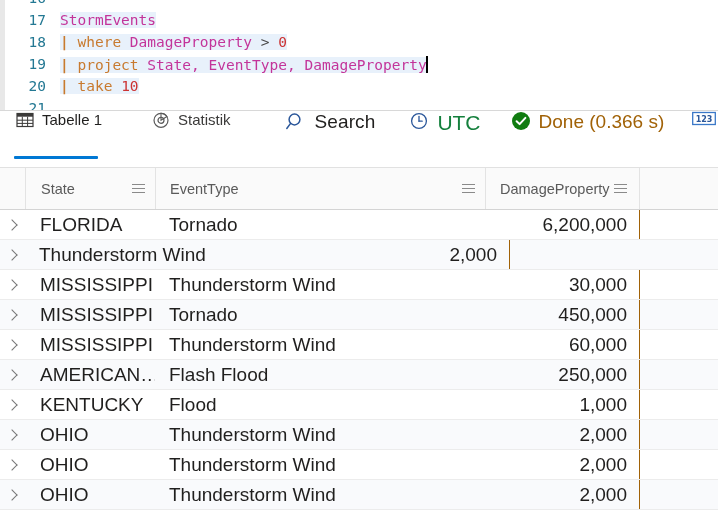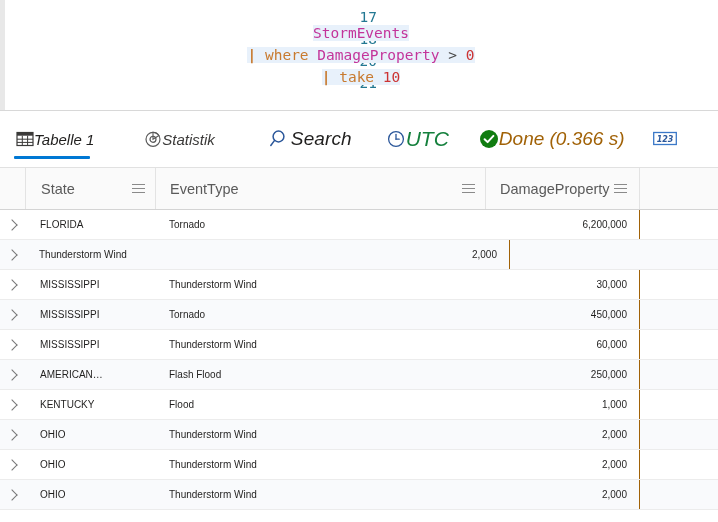--- a/index.html
+++ b/index.html
@@ -36,21 +36,20 @@
     top: -13px;
     width: 100%;
   }
   .code-line {
     display: flex;
     align-items: center;
     height: 22px;
     font-family: "DejaVu Sans Mono", monospace;
     font-size: 14.5px;
     white-space: pre;
-    flex-direction: column;
   }
   .gutter {
     width: 56px;
     min-width: 56px;
     text-align: right;
     padding-right: 10px;
     box-sizing: border-box;
     color: #237893;
     font-family: "DejaVu Sans Mono", monospace;
     font-size: 14.5px;
@@ -86,26 +85,26 @@
     display: flex;
     align-items: center;
     height: 57px;
     padding: 0 0 0 12px;
     background: #ffffff;
     border-bottom: 1px solid #e1e1e1;
     box-sizing: border-box;
   }
   .tb-item {
     display: flex;
-    align-items: center;
+    align-items: flex-start;
+    gap: 8px;
     height: 100%;
     padding: 0 4px;
     position: relative;
     cursor: default;
-    font-style: italic;
   }
   .tb-item.tab { padding-right: 16px; }
   .tb-label {
     font-size: 15px;
     color: #3b3a39;
     white-space: nowrap;
   }
   .tab.active .tb-label { color: #201f1e; }
   .tab.active::after {
     content: "";
@@ -174,21 +173,21 @@
   .ham i:nth-child(2) { top: 4px; }
   .ham i:nth-child(3) { top: 8px; }
 
   .grid-body { position: relative; }
   .row {
     display: flex;
     align-items: center;
     height: 30px;
     border-bottom: 1px solid #ececec;
     box-sizing: border-box;
-    font-size: 10px;
+    font-size: 19px;
     color: #201f1e;
   }
   .row.alt { background: #f9fafc; }
   .cell {
     display: flex;
     align-items: center;
     height: 100%;
     box-sizing: border-box;
     overflow: hidden;
     white-space: nowrap;
@@ -210,20 +209,21 @@
 </style>
 </head>
 <body>
 
 <div class="editor">
   <div class="editor-left-strip"></div>
   <div class="code-lines" id="code-lines">
       <div class="code-line"><div class="gutter">16</div><div class="code-text"></div></div>
       <div class="code-line"><div class="gutter">17</div><div class="code-text"><span class="hl"><span class="tok-table">StormEvents</span></span></div></div>
       <div class="code-line"><div class="gutter">18</div><div class="code-text"><span class="hl"><span class="pipe">| </span><span class="tok-kw">where </span><span class="tok-col">DamageProperty </span><span class="tok-op">&gt; </span><span class="tok-num">0</span></span></div></div>
+      <div class="code-line"><div class="gutter">19</div><div class="code-text"><span class="hl"><span class="pipe">| </span><span class="tok-kw">project </span><span class="tok-col">State</span><span class="tok-punct">, </span><span class="tok-col">EventType</span><span class="tok-punct">, </span><span class="tok-col">DamageProperty</span></span><span class="caret"></span></div></div>
       <div class="code-line"><div class="gutter">20</div><div class="code-text"><span class="hl"><span class="pipe">| </span><span class="tok-kw">take </span><span class="tok-num">10</span></span></div></div>
       <div class="code-line"><div class="gutter">21</div><div class="code-text"></div></div>
     </div>
 </div>
 
 <div class="toolbar">
 
   <div class="tb-item tab active">
     <span class="icon">
       <svg width="18" height="18" viewBox="0 0 18 18">

